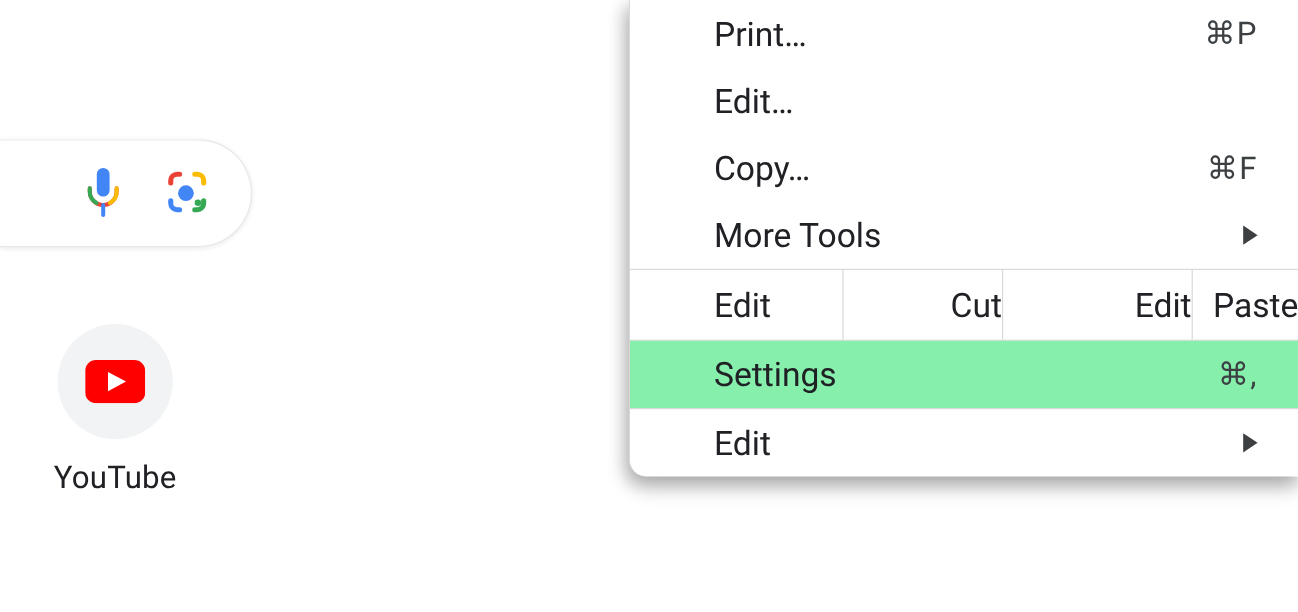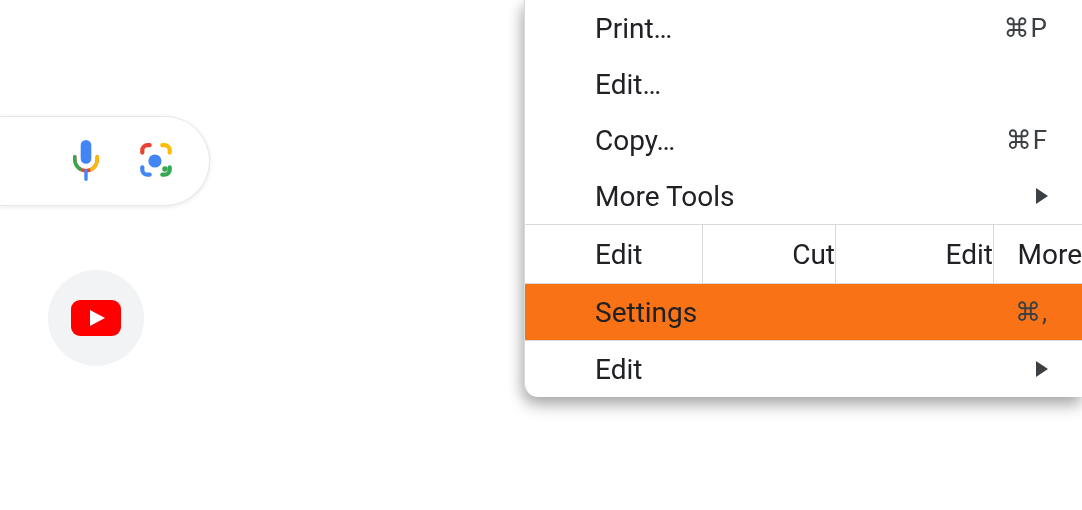--- a/index.html
+++ b/index.html
@@ -73,21 +73,21 @@
       height: 56px;
       display: flex;
       align-items: center;
       justify-content: space-between;
       padding: 0 34px 0 70px;
       font-size: 28px;
       color: #202124;
       cursor: default;
     }
     .menu-item.highlight {
-      background: #f97316;
+      background: #86efac;
     }
     .menu-item .shortcut-key {
       font-size: 26px;
       color: #3c4043;
       letter-spacing: 1px;
     }
     .menu-sep {
       height: 1px;
       background: #d9d9d9;
     }
@@ -149,20 +149,21 @@
 
 <div class="shortcut">
   <div class="shortcut-circle">
     <span class="icon">
       <svg width="50" height="36" viewBox="0 0 50 36">
         <rect x="0" y="0" width="50" height="36" rx="9" fill="#FF0000"></rect>
         <polygon points="19,10 19,26 34,18" fill="#fff"></polygon>
       </svg>
     </span>
   </div>
+  <div class="shortcut-label">YouTube</div>
 </div>
 
 <div class="menu">
 
   <div class="menu-item">
     <span>Print…</span>
     <span class="shortcut-key">⌘P</span>
   </div>
 
   <div class="menu-item">
@@ -184,21 +185,21 @@
     <div class="edit-cell">
       <span>Edit</span>
     </div>
     <div class="edit-cell">
       <span>Cut</span>
     </div>
     <div class="edit-cell">
       <span>Edit</span>
     </div>
     <div class="edit-cell">
-      <span>More</span>
+      <span>Paste</span>
     </div>
   </div>
 
   <div class="menu-item highlight">
     <span>Settings</span>
     <span class="shortcut-key">⌘,</span>
   </div>
 
   <div class="menu-sep"></div>
 

